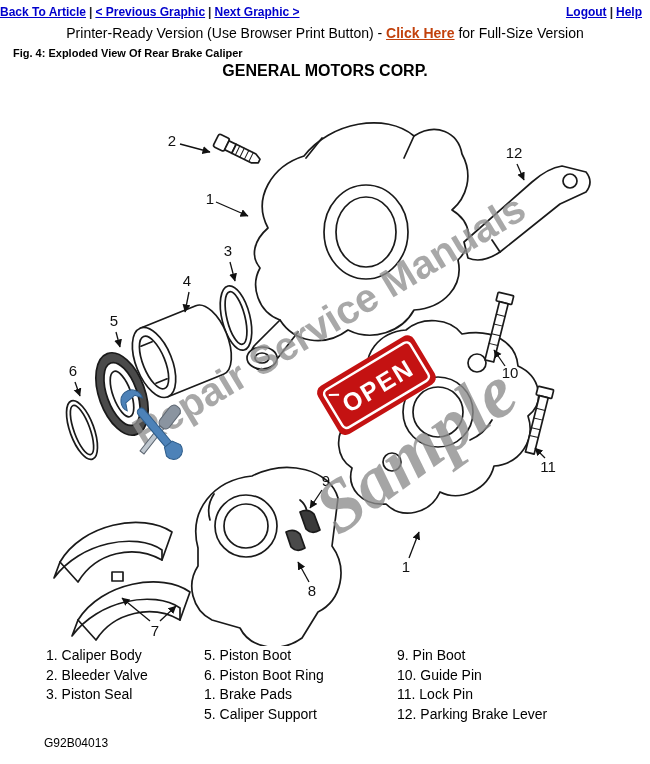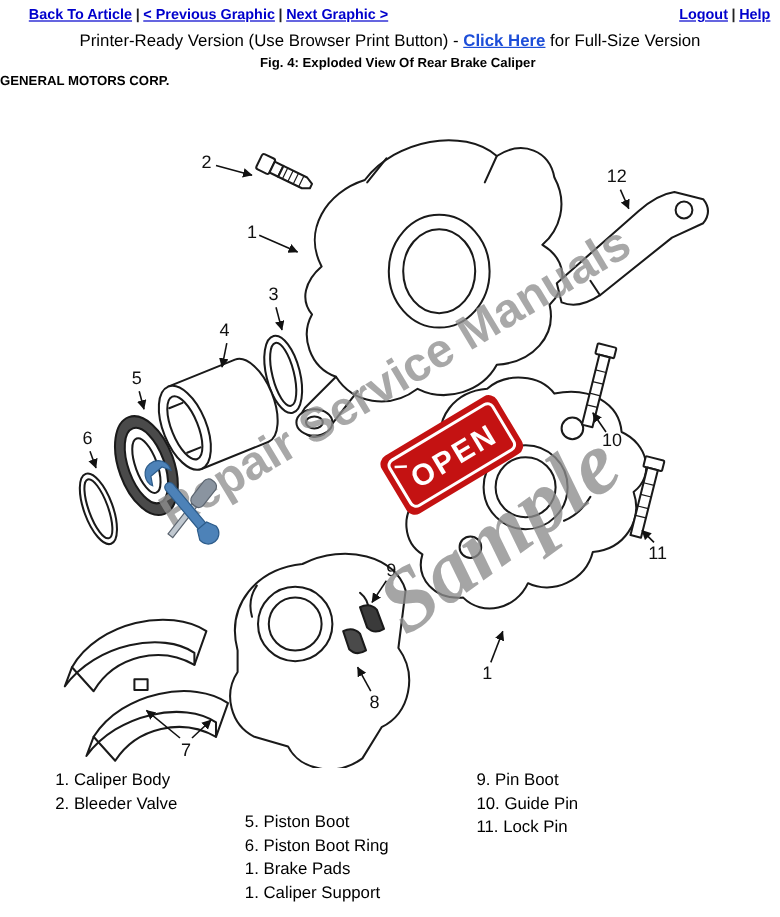--- a/index.html
+++ b/index.html
@@ -3,33 +3,33 @@
 <meta charset="utf-8">
 <style>
   * { margin:0; padding:0; box-sizing:border-box; }
   html,body { background:#fff; }
   body {
     width:650px; height:764px; overflow:hidden;
     font-family:"Liberation Sans", sans-serif; color:#000;
   }
   .topbar {
     display:flex; justify-content:space-between; align-items:flex-start;
-    padding:5px 8px 2px 24px; font-size:12px; font-weight:bold;
+    padding:5px 8px 2px 0; font-size:12px; font-weight:bold;
   }
   .topbar a { color:#0000cc; text-decoration:underline; cursor:pointer; }
   .sep { color:#222; margin:0 3px; font-weight:bold; }
   .printer-line { text-align:center; font-size:14px; padding:4px 0 2px 0; }
-  .printer-line a { color:#1d4ed8; font-weight:bold; text-decoration:underline; cursor:pointer; }
-  .fig-title { text-align:center; font-size:11px; font-weight:bold; padding-top:4px;margin-left:13px; }
-  .fig-company { font-size:11px; font-weight:bold; padding-top:3px; }
+  .printer-line a { color:#c2410c; font-weight:bold; text-decoration:underline; cursor:pointer; }
+  .fig-title { font-size:11px; font-weight:bold; padding-top:4px;margin-left:13px; }
+  .fig-company { text-align:center; font-size:16px; font-weight:bold; padding-top:3px; }
   .diagram { width:650px; height:566px; position:relative; }
   .diagram svg { display:block; }
   .legend { display:flex; padding-left:46px; font-size:14px; line-height:19.5px; }
   .legend .col1 { width:158px; }
-  .legend .col2 { width:193px;margin-top:35px; }
+  .legend .col2 { width:193px; }
   .legend .col3 { flex:1; }
   .fig-code { padding:12px 0 0 44px; font-size:12px; }
 </style>
 </head>
 <body>
 
 <div class="topbar">
   <div class="nav-left">
     <a>Back To Article</a><span class="sep">|</span><a>&lt; Previous Graphic</a><span class="sep">|</span><a>Next Graphic &gt;</a>
   </div>
@@ -197,27 +197,29 @@
       <path d="M-9,24 a9,9 0 1 0 18,0 l-4,-8 h-10 Z" fill="#4d82b8" stroke="#2d5c8a"></path>
     </g>
   </g>
 </svg>
 </div>
 
 <div class="legend">
   <div class="col1">
     <div>1. Caliper Body</div>
     <div>2. Bleeder Valve</div>
+    <div>3. Piston Seal</div>
   </div>
   <div class="col2">
     <div>5. Piston Boot</div>
     <div>6. Piston Boot Ring</div>
     <div>1. Brake Pads</div>
-    <div>1. Caliper Support</div>
+    <div>5. Caliper Support</div>
   </div>
   <div class="col3">
     <div>9. Pin Boot</div>
     <div>10. Guide Pin</div>
     <div>11. Lock Pin</div>
+    <div>12. Parking Brake Lever</div>
   </div>
 </div>
 
 <div class="fig-code">G92B04013</div>
 
 </body></html>

